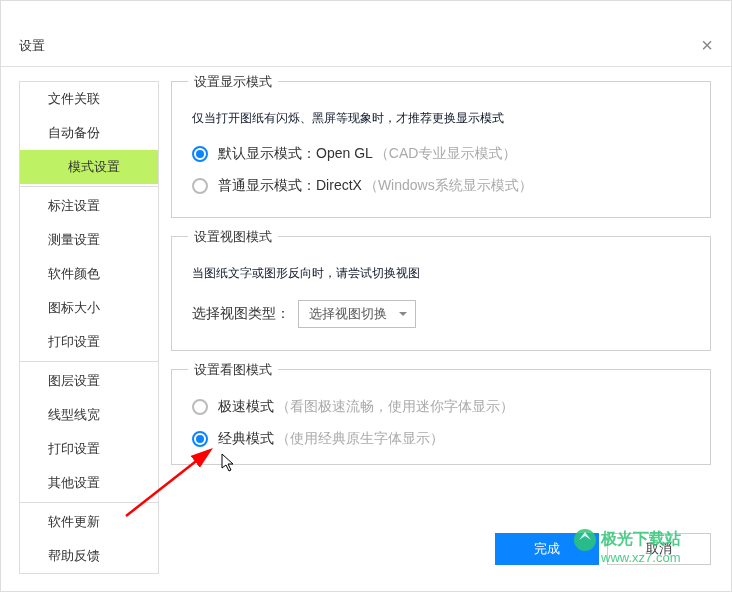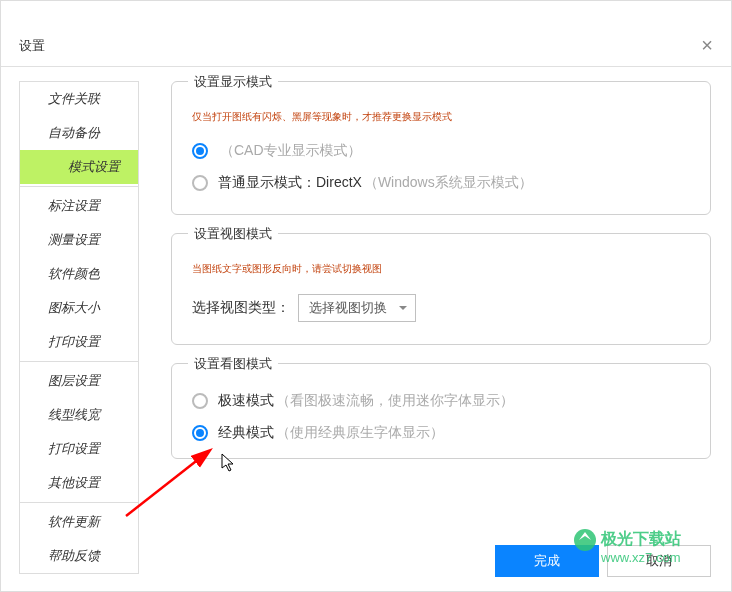--- a/index.html
+++ b/index.html
@@ -3,39 +3,39 @@
 <meta charset="utf-8">
 <style>
 * { box-sizing: border-box; margin: 0; padding: 0; font-family: "Microsoft YaHei", sans-serif; }
 body { background: #fff; font-size: 13px; color: #333; }
 .dialog { width: 732px; height: 592px; position: relative; border: 1px solid #ddd; }
 .titlebar { height: 42px; border-bottom: 1px solid #e0e0e0; display: flex; align-items: center; padding: 0 18px; margin-top: 24px; }
 .titlebar .title { font-size: 13px; color: #333; flex: 1; }
 .titlebar .close { font-size: 20px; color: #888; cursor: pointer; }
 .body { display: flex; height: 480px; }
 .sidebar { width: 160px; padding: 14px 0 0 18px; }
-.side-box { border: 1px solid #ddd; width: 120px; font-style: italic; }
+.side-box { border: 1px solid #ddd; width: 140px; }
 .side-item { padding: 8px 0 8px 28px; font-size: 13px; color: #333; cursor: pointer; }
 .side-item.active { background: #bef264; padding-left: 48px; }
 .side-sep { height: 1px; background: #ddd; margin: 2px 0; }
 .content { flex: 1; padding: 14px 20px 0 10px; overflow: hidden; }
-.group { border: 1px solid #d0d0d0; position: relative; margin-bottom: 18px; padding: 28px 16px 22px 20px; border-radius: 6px; }
+.group { border: 1px solid #d0d0d0; position: relative; margin-bottom: 18px; padding: 28px 16px 22px 20px; border-radius: 0; }
 .group-title { position: absolute; top: -9px; left: 16px; background: #fff; padding: 0 6px; font-size: 13px; color: #333; }
-.desc { font-size: 10px; color: #c2410c; margin-bottom: 18px; }
+.desc { font-size: 12px; color: #0f172a; margin-bottom: 18px; }
 .radio-row { display: flex; align-items: center; margin-bottom: 14px; }
 .radio { width: 16px; height: 16px; border: 2px solid #bbb; border-radius: 50%; margin-right: 10px; position: relative; flex: none; }
 .radio.checked { border-color: #0a84ff; }
 .radio.checked::after { content: ""; position: absolute; top: 2px; left: 2px; width: 8px; height: 8px; border-radius: 50%; background: #0a84ff; }
 .rlabel { font-size: 14px; color: #333; }
 .rhint { font-size: 14px; color: #aaa; margin-left: 2px; }
 .sel-row { display: flex; align-items: center; }
 .sel-label { font-size: 14px; color: #333; margin-right: 8px; }
 .select { border: 1px solid #c0c0c0; padding: 4px 26px 4px 10px; font-size: 13px; color: #555; position: relative; min-width: 118px; cursor: pointer; }
 .select::after { content: ""; position: absolute; right: 8px; top: 50%; border: 4px solid transparent; border-top-color: #888; transform: translateY(-2px); }
-.footer { position: absolute; bottom: 14px; right: 20px; display: flex; gap: 8px; }
+.footer { position: absolute; bottom: 26px; right: 20px; display: flex; gap: 8px; }
 .btn { padding: 6px 38px; font-size: 13px; border: 1px solid #ccc; cursor: pointer; }
 .btn.primary { background: #0a84ff; border-color: #0a84ff; color: #fff; }
 .btn.secondary { background: #fff; color: #333; }
 .arrow { position: absolute; left: 120px; top: 430px; pointer-events: none; }
 .cursor { position: absolute; left: 220px; top: 452px; pointer-events: none; }
 .watermark { position: absolute; right: 10px; bottom: 20px; opacity: 0.85; }
 </style>
 </head>
 <body>
 
@@ -68,20 +68,21 @@
       </div>
     </div>
 
     <div class="content">
 
       <div class="group">
         <span class="group-title">设置显示模式</span>
         <div class="desc">仅当打开图纸有闪烁、黑屏等现象时，才推荐更换显示模式</div>
         <div class="radio-row">
           <span class="radio checked"></span>
+          <span class="rlabel">默认显示模式：Open GL</span>
           <span class="rhint">（CAD专业显示模式）</span>
         </div>
         <div class="radio-row" style="margin-bottom:0">
           <span class="radio"></span>
           <span class="rlabel">普通显示模式：DirectX</span>
           <span class="rhint">（Windows系统显示模式）</span>
         </div>
       </div>
 
       <div class="group">

